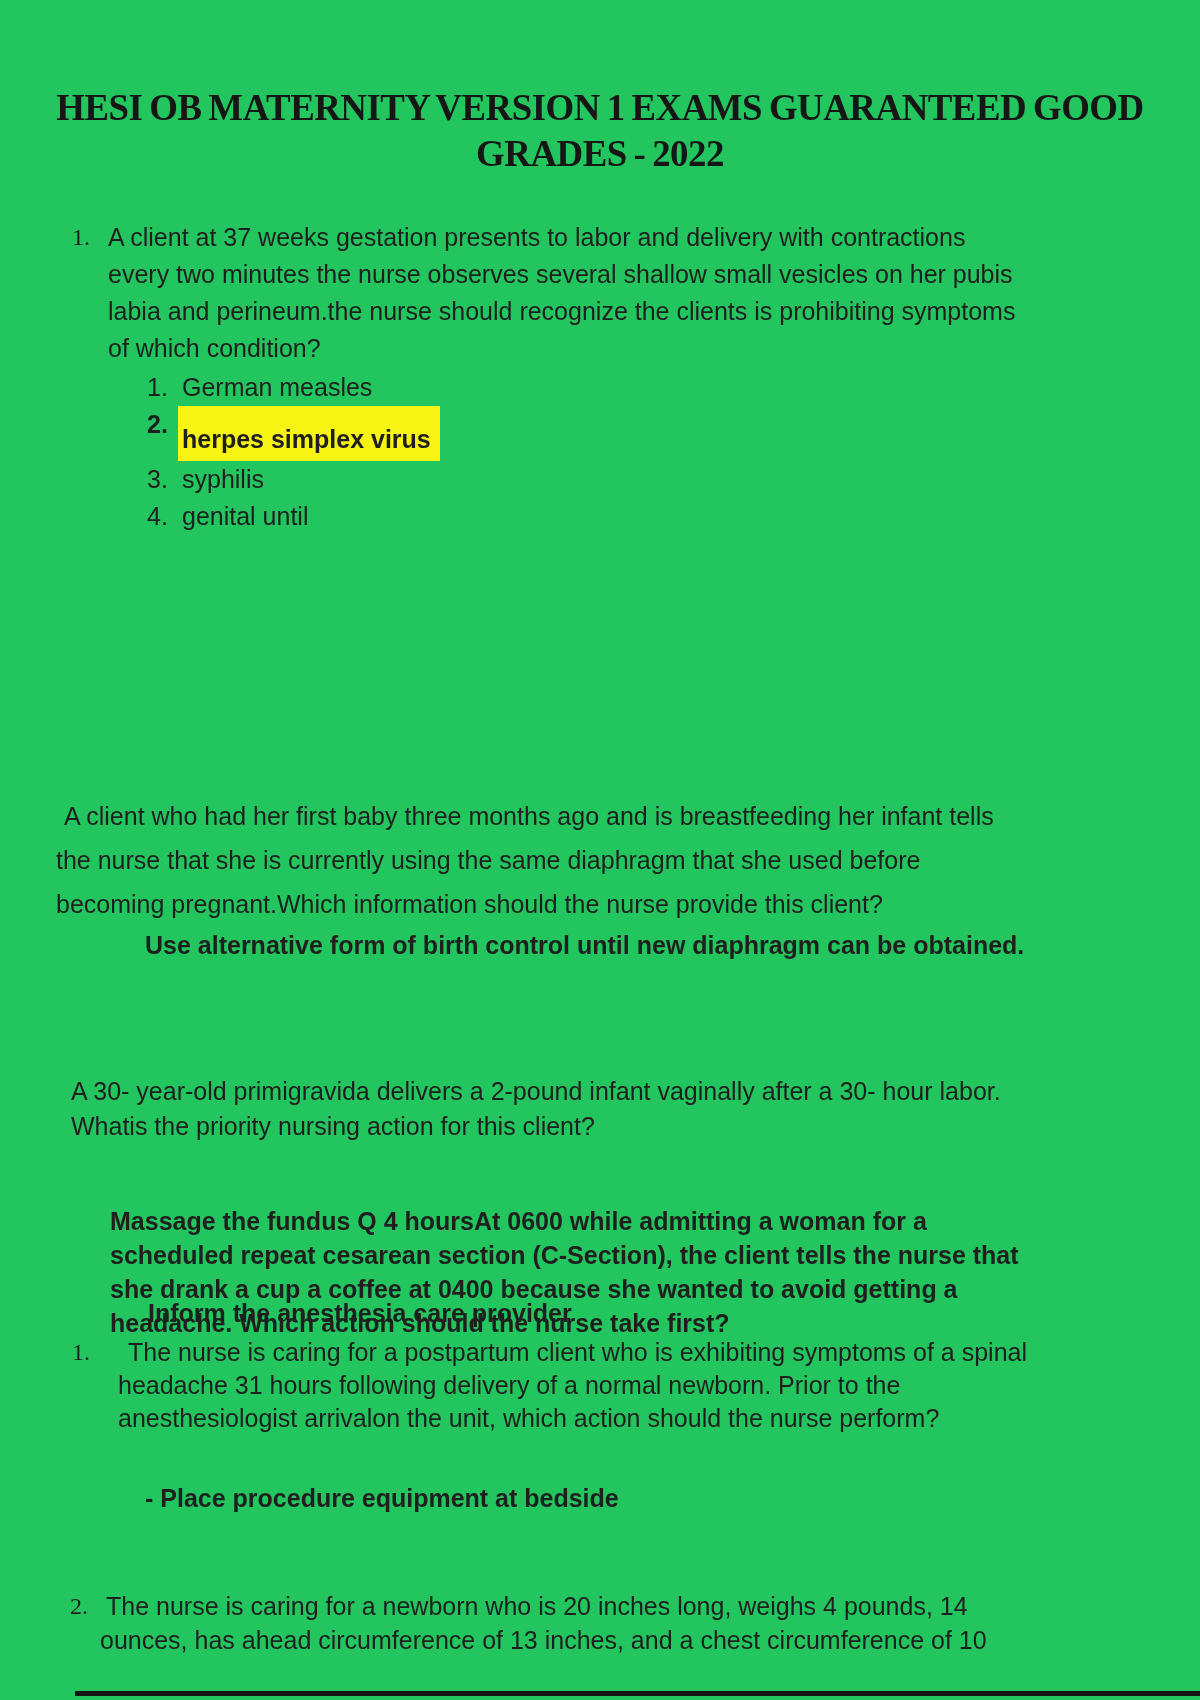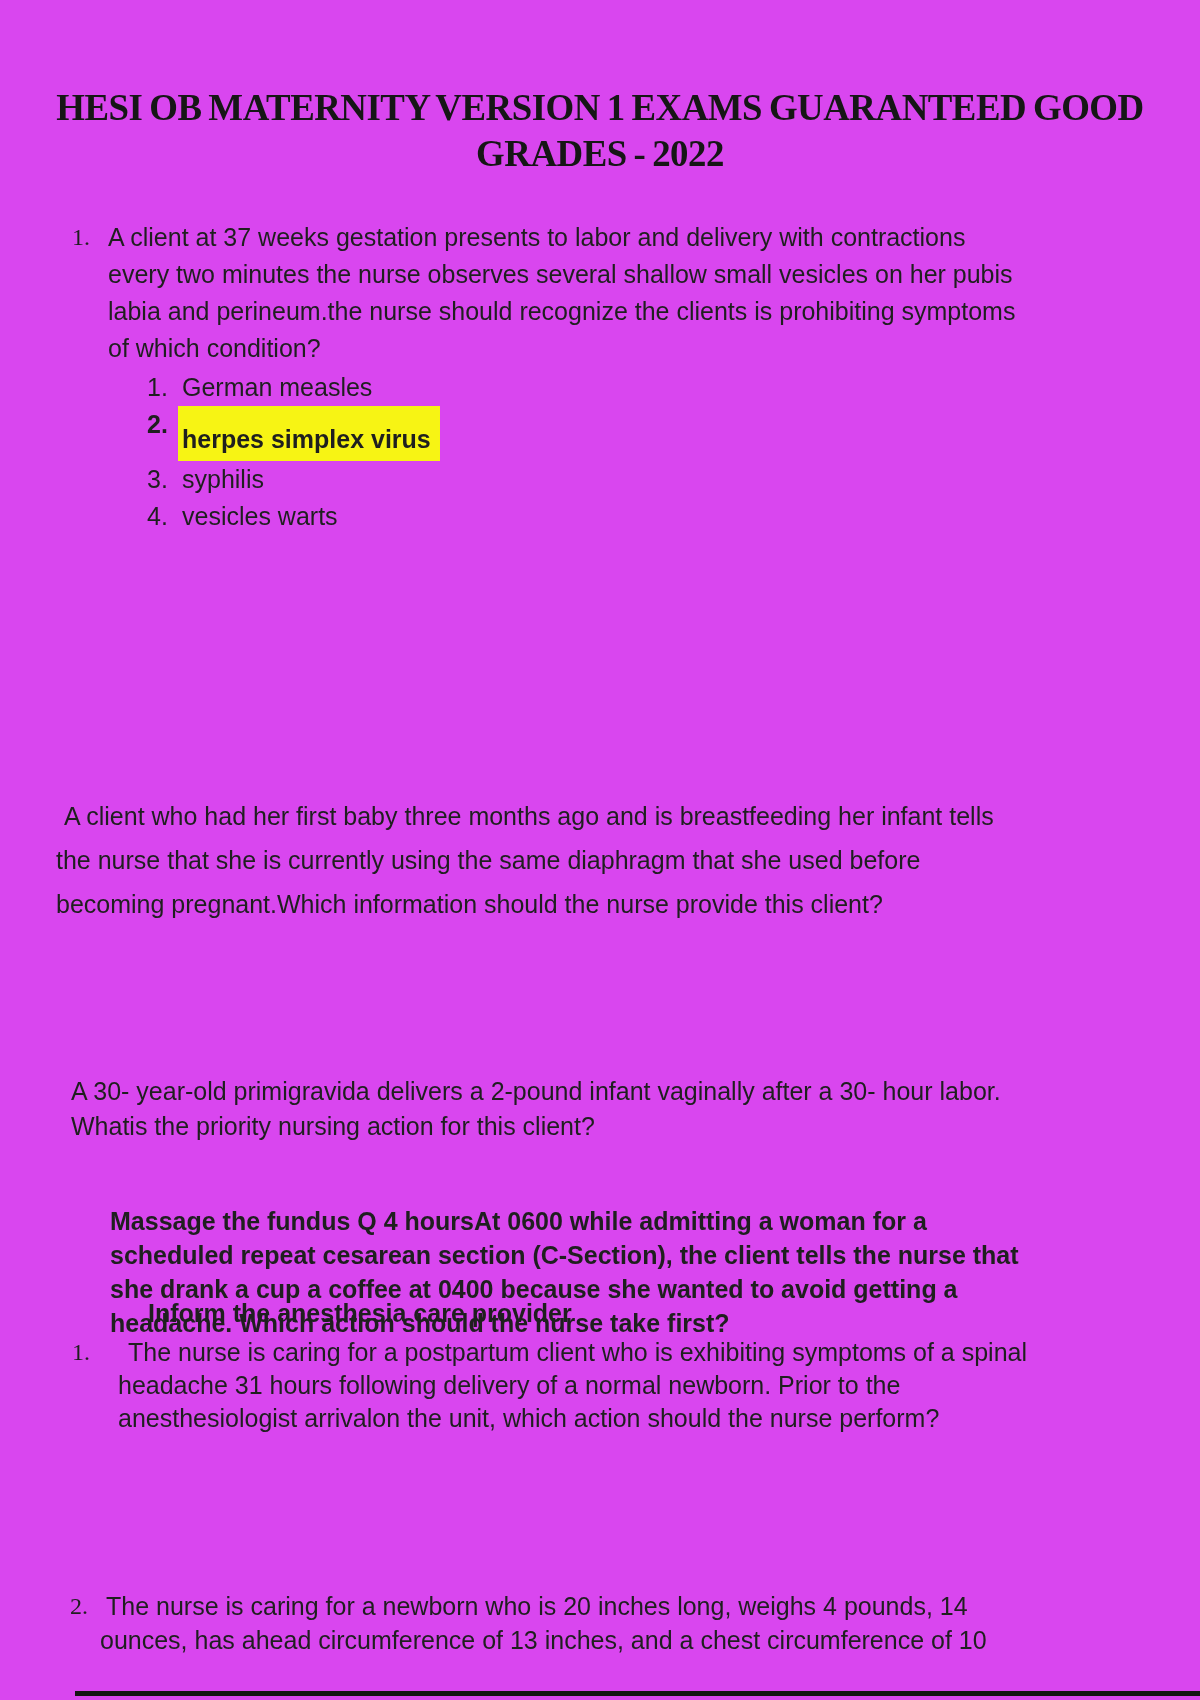--- a/index.html
+++ b/index.html
@@ -1,17 +1,17 @@
 <!DOCTYPE html>
 <html><head>
 <meta charset="utf-8">
 <style>
   html,body{margin:0;padding:0;background:#ffffff;}
   .page{
-    position:relative;width:1200px;height:1700px;background:#d946ef;
+    position:relative;width:1200px;height:1700px;background:#22c55e;
     font-family:"Liberation Sans",sans-serif;color:#1f1f1f;overflow:hidden;
   }
   .doc-title{
     position:absolute;top:84px;left:0;width:100%;text-align:center;
     font-family:"Liberation Serif",serif;font-weight:bold;font-size:38px;
     line-height:46px;letter-spacing:-0.5px;word-spacing:-2px;color:#161616;
     transform:scaleX(0.97);transform-origin:center top;
   }
   .q-row{display:flex;}
   .q1{position:absolute;top:219px;left:72px;font-size:25px;line-height:37px;}
@@ -65,42 +65,44 @@
     <div class="opt opt-bold">
       <span class="omarker">2.</span>
       <span class="hl">herpes simplex virus</span>
     </div>
     <div class="opt">
       <span class="omarker">3.</span>
       <span>syphilis</span>
     </div>
     <div class="opt">
       <span class="omarker">4.</span>
-      <span>vesicles warts</span>
+      <span>genital until</span>
     </div>
   </div>
 
   <div class="p2">A client who had her first baby three months ago and is breastfeeding her infant tells
 the nurse that she is currently using the same diaphragm that she used before
 becoming pregnant.Which information should the nurse provide this client?</div>
+  <div class="ans2">Use alternative form of birth control until new diaphragm can be obtained.</div>
 
   <div class="p3">A 30- year-old primigravida delivers a 2-pound infant vaginally after a 30- hour labor.
 Whatis the priority nursing action for this client?</div>
   <div class="ansblock">Massage the fundus Q 4 hoursAt 0600 while admitting a woman for a
 scheduled repeat cesarean section (C-Section), the client tells the nurse that
 she drank a cup a coffee at 0400 because she wanted to avoid getting a
 headache. Which action should the nurse take first?</div>
   <div class="inform">Inform the anesthesia care provider</div>
 
   <div class="q4 q-row">
     <span class="marker">1.</span>
     <div class="qtext">The nurse is caring for a postpartum client who is exhibiting symptoms of a spinal
 headache 31 hours following delivery of a normal newborn. Prior to the
 anesthesiologist arrivalon the unit, which action should the nurse perform?</div>
   </div>
+  <div class="ans4">- Place procedure equipment at bedside</div>
 
   <div class="q5 q-row">
     <span class="marker">2.</span>
     <div class="qtext">The nurse is caring for a newborn who is 20 inches long, weighs 4 pounds, 14
 ounces, has ahead circumference of 13 inches, and a chest circumference of 10</div>
   </div>
 
   <div class="bottom-bar"></div>
 
 </div>

